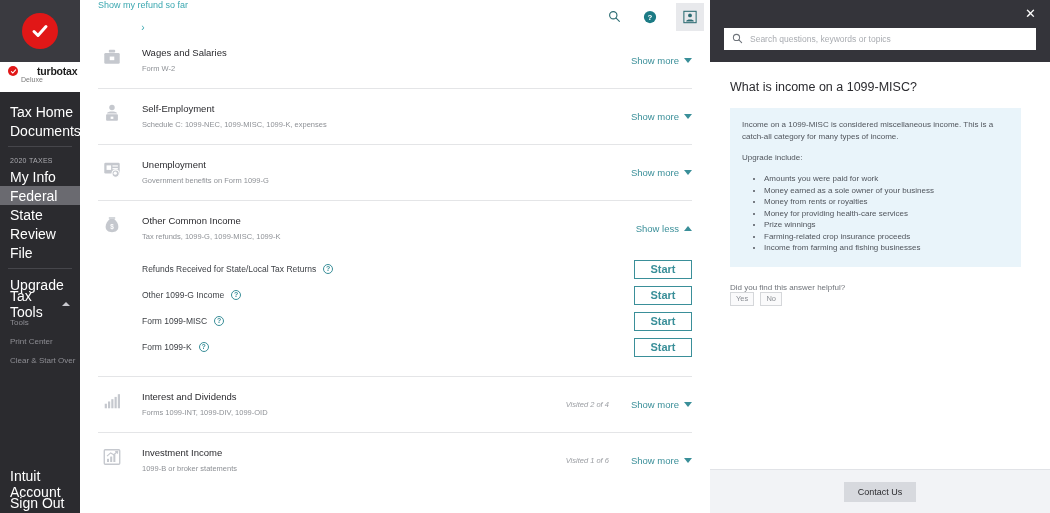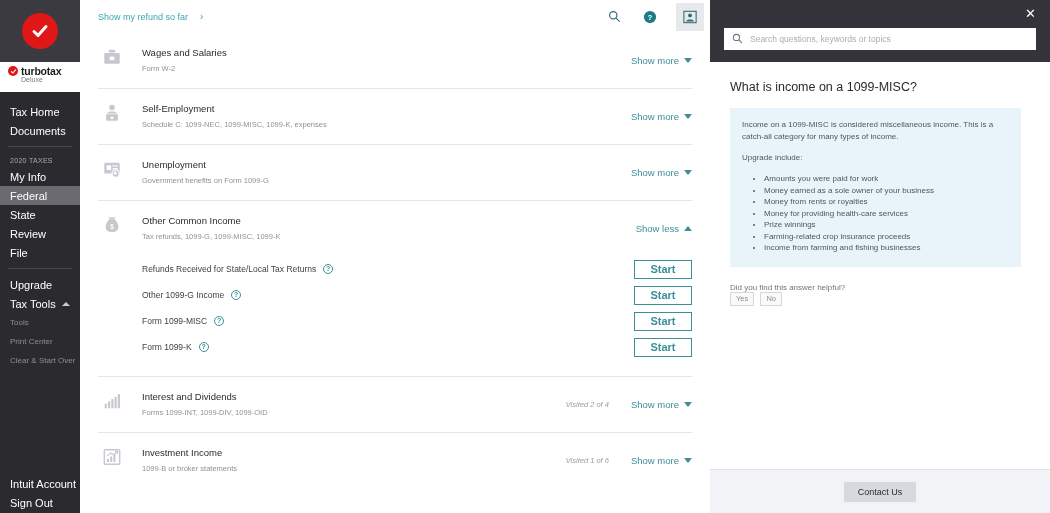--- a/index.html
+++ b/index.html
@@ -31,27 +31,27 @@
   .check-circle svg { display: block; }
   .brand-band {
     background: #ffffff; height: 30px;
     padding: 3px 0 0 8px;
   }
   .brand-row { display: flex; align-items: center; gap: 3px; }
   .brand-mark {
     width: 10px; height: 10px; border-radius: 50%; background: #e11717;
     display: flex; align-items: center; justify-content: center; flex: 0 0 10px;
   }
-  .brand-name { font-size: 10.5px; font-weight: bold; color: #1c1c1c; letter-spacing: -0.2px; }
+  .brand-name { font-size: 10.5px; font-weight: bold; color: #1c1c1c; letter-spacing: -0.2px; margin-left: 16px; }
   .brand-sub { font-size: 7px; color: #7a7a7a; padding-left: 13px; margin-top: -1px; }
 
   .nav { padding-top: 10px; }
   .nav-item {
     height: 19px; display: flex; align-items: center;
-    padding-left: 10px; font-size: 11px; color: #ffffff;
+    padding-left: 10px; font-size: 14px; color: #ffffff;
     cursor: pointer;
   }
   .nav-item.active { background: #6a6a70; }
   .nav-item.dim { color: #8d8d93; font-size: 8px; }
   .nav-sep { height: 1px; background: #46464b; margin: 6px 8px; }
   .nav-label {
     font-size: 7px; color: #a9a9ae; padding: 4px 0 3px 10px; letter-spacing: 0.3px;
   }
   .nav-item.chev { justify-content: space-between; padding-right: 10px; }
   .chev-up { width: 0; height: 0; border-left: 4px solid transparent; border-right: 4px solid transparent; border-bottom: 4px solid #c9c9cf; }
@@ -60,21 +60,21 @@
   
   .main {
     flex: 0 0 630px; width: 630px; height: 513px;
     background: #ffffff; position: relative;
   }
   .topbar {
     height: 33px; display: flex; align-items: center;
     justify-content: space-between; padding: 0 6px 0 18px;
   }
   .refund-link {
-    font-size: 9px; color: #3aa7b0; display: flex; align-items: center; gap: 12px; cursor: pointer;
+    font-size: 9px; color: #3aa7b0; display: flex; align-items: center; gap: 12px; cursor: pointer; flex-direction: column;
   }
   .refund-link .arrow { font-size: 10px; }
   .top-icons { display: flex; align-items: center; gap: 16px; }
   .top-icon { width: 20px; height: 20px; display: flex; align-items: center; justify-content: center; cursor: pointer; }
   .top-icon.boxed { background: #e8e9ec; width: 28px; height: 28px; }
 
   .rows { padding: 0 18px 0 18px; }
   .row {
     display: flex; align-items: flex-start;
     padding: 13px 0 14px 0;

